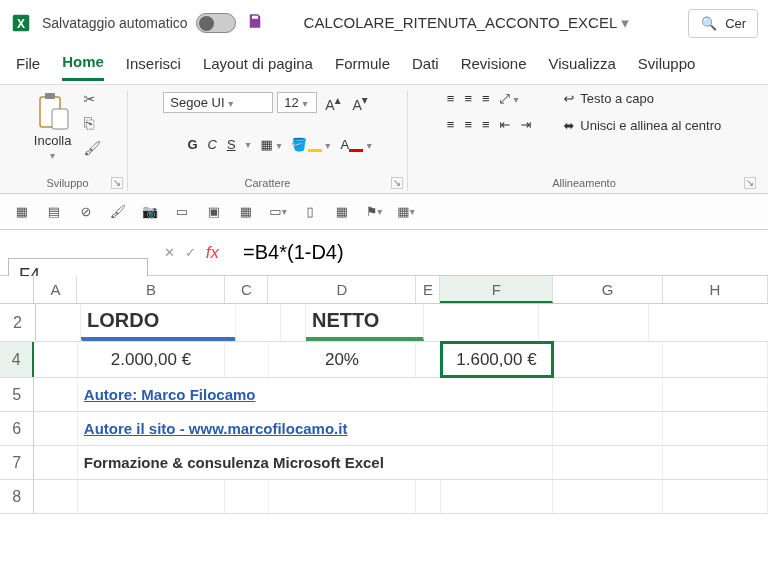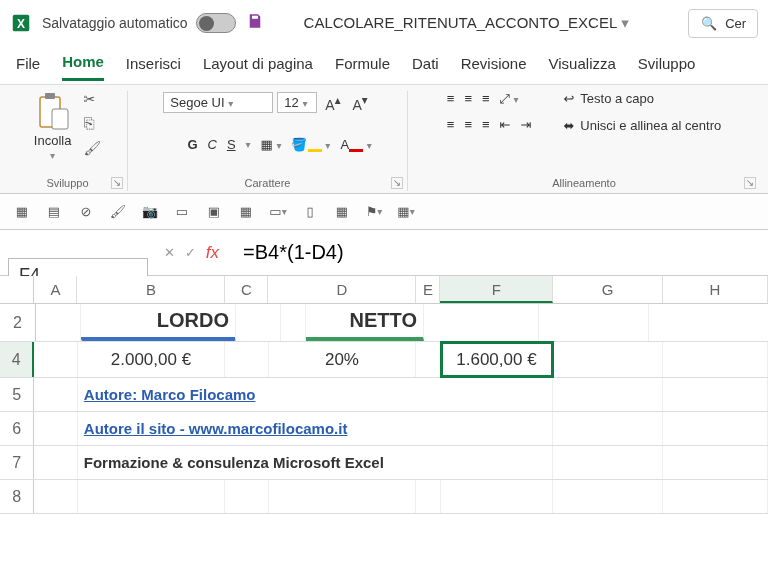--- a/index.html
+++ b/index.html
@@ -63,21 +63,21 @@
 .colh{ border-right:1px solid #ddd; text-align:center; line-height:28px; color:#666; font-size:15px;}
 .colh.sel{ background:#e8f1ec; border-bottom:2px solid #107c41;}
 .row{ display:flex; border-bottom:1px solid #ddd;}
 .rowh{ width:36px; border-right:1px solid #ccc; text-align:center; color:#666; font-size:16px; display:flex; align-items:center; justify-content:center;}
 .rowh.sel{ background:#e8f1ec; border-right:2px solid #107c41;}
 .cell{ border-right:1px solid #eee; display:flex; align-items:center; padding:0 6px; font-size:15px; overflow:hidden; white-space:nowrap;}
 .row2{ height:38px;}
 .row4{ height:36px;}
 .rowstd{ height:34px;}
 
-.hdr-text{ font-weight:700; font-size:20px; text-align:right; width:100%;}
+.hdr-text{ font-weight:700; font-size:20px; text-align:left; width:100%;}
 .underline-blue{ border-bottom:4px solid #3a6fc4; border-radius:2px;}
 .underline-orange{ border-bottom:4px solid #e08b2a;}
 .underline-green{ border-bottom:4px solid #3a9b5c;}
 .val{ text-align:center; width:100%; font-size:17px;}
 .selected-cell{ outline:3px solid #107c41; outline-offset:-2px; background:#fff;}
 .link{ color:#2a5db0; text-decoration:underline; font-weight:700; font-size:15px;}
 .bold-txt{ font-weight:700; font-size:15px;}
 .drop-caret{color:#888; font-size:10px;}
 .gc-f{flex-direction:column; align-items:flex-end;}
 </style>

